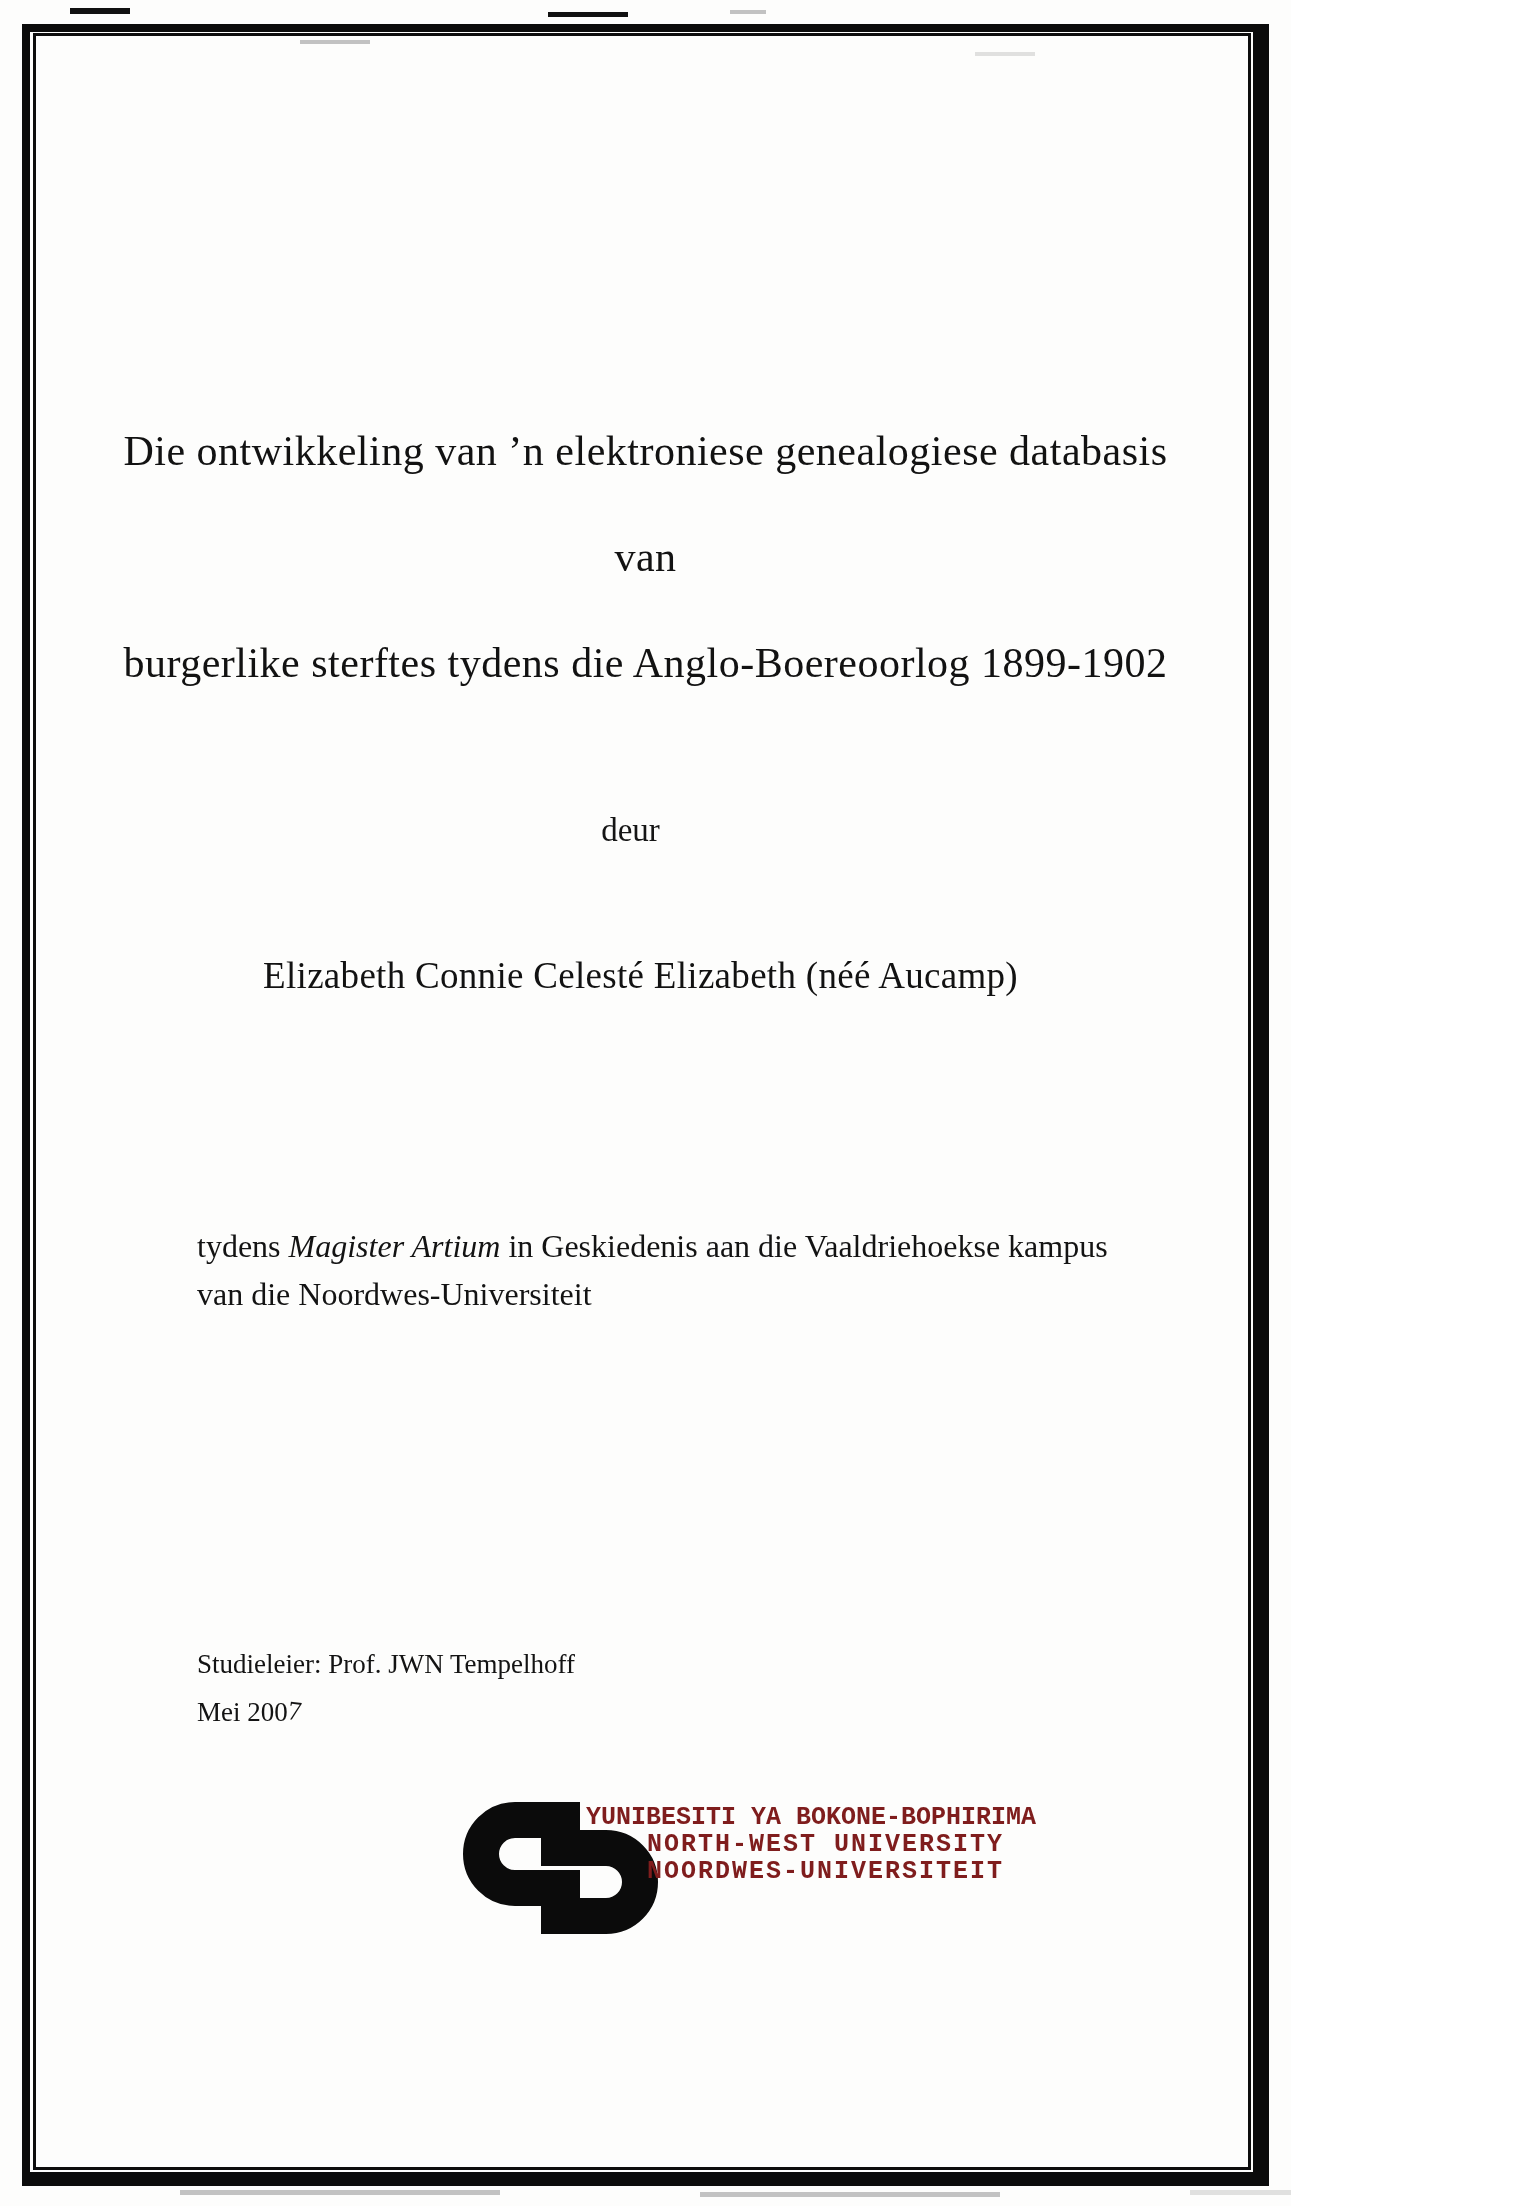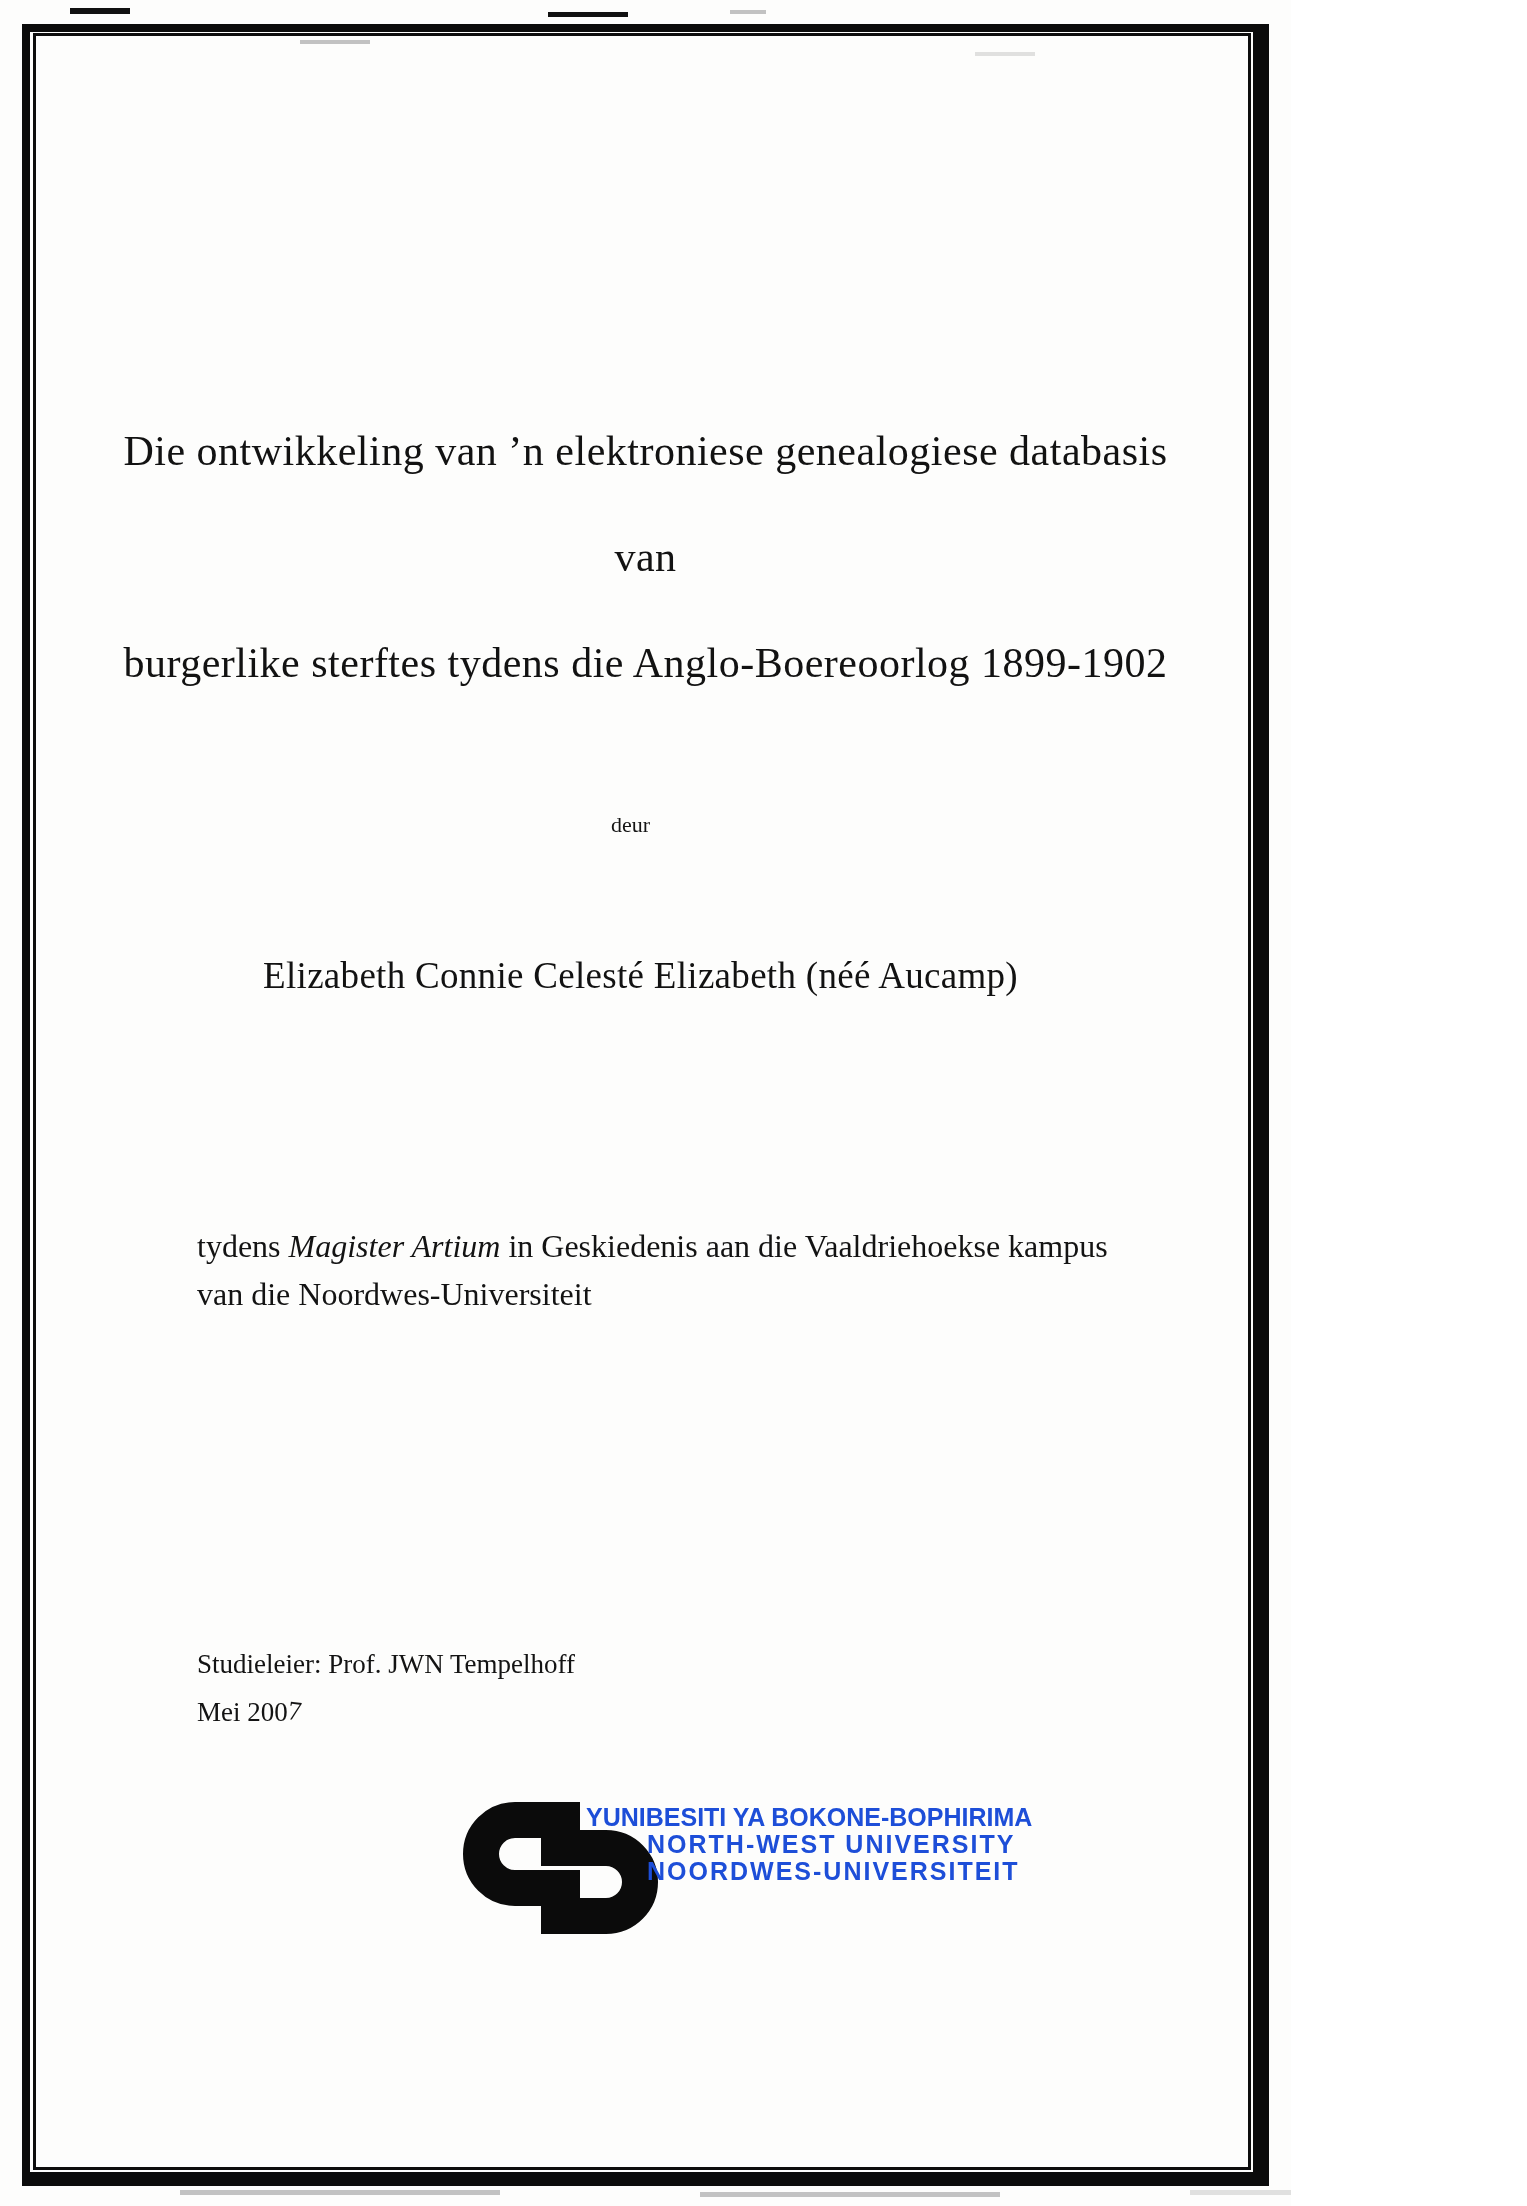--- a/index.html
+++ b/index.html
@@ -36,21 +36,21 @@
     text-align: center;
     font-size: 42px;
     line-height: 106px;
     letter-spacing: 0.5px;
     color: #121212;
   }
   .byline {
     position: absolute;
     left: 0; right: 30px; top: 812px;
     text-align: center;
-    font-size: 22px;
+    font-size: 33px;
     color: #151515;
   }
   .author {
     position: absolute;
     left: 0; right: 10px; top: 954px;
     text-align: center;
     font-size: 37px;
     letter-spacing: 0.3px;
     color: #121212;
   }
@@ -80,25 +80,25 @@
   }
   .logo {
     position: absolute;
     left: 458px; top: 1794px;
     width: 600px; height: 150px;
   }
   .logo-mark { position: absolute; left: 0; top: 4px; }
   .logo-text {
     position: absolute;
     left: 128px; top: 10px;
-    font-family: Liberation Sans, sans-serif;
+    font-family: Liberation Mono, monospace;
     font-weight: bold;
     font-size: 25px;
     line-height: 27px;
-    color: #1d4ed8;
+    color: #7f1d1d;
     white-space: nowrap;
   }
   .logo-text .lt2, .logo-text .lt3 { margin-left: 61px; letter-spacing: 2px; }
 </style>
 </head>
 <body>
 
 <div class="page">
 
   <div class="outer-border"></div>

